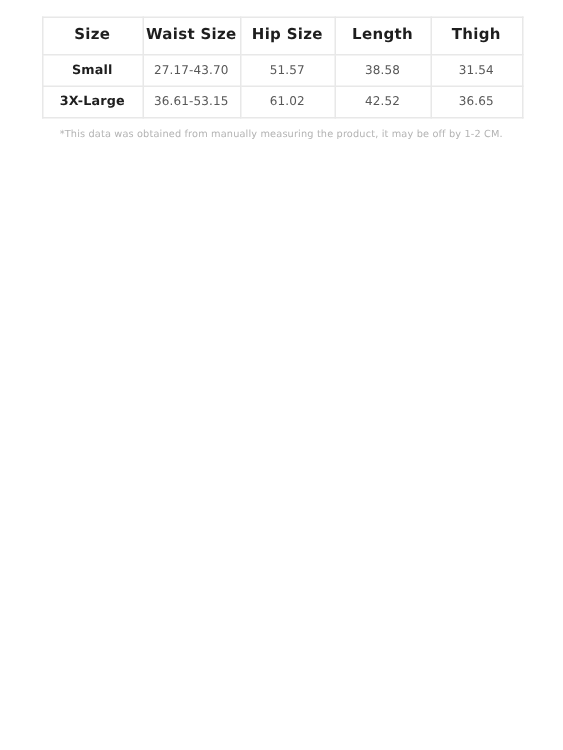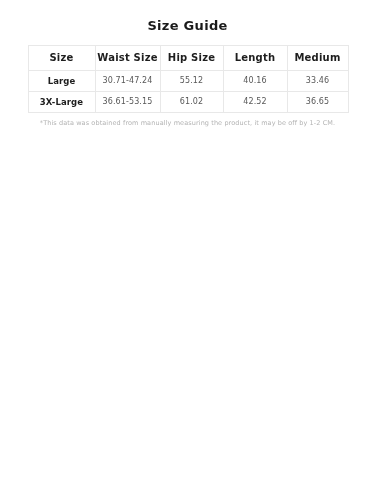--- a/index.html
+++ b/index.html
@@ -86,47 +86,46 @@
     padding-top: 5px;
     line-height: 10px;
     white-space: nowrap;
   }
 </style>
 </head>
 <body>
 
 <div class="page">
 
-  <h1 class="size-guide-title">Size Guide</h1>
 
   <div class="table-wrap">
     <table class="size-table">
       <colgroup>
         <col class="c-size">
         <col class="c-waist">
         <col class="c-hip">
         <col class="c-length">
         <col class="c-thigh">
       </colgroup>
       <thead>
         <tr>
           <th>Size</th>
           <th>Waist Size</th>
           <th>Hip Size</th>
           <th>Length</th>
-          <th>Medium</th>
+          <th>Thigh</th>
         </tr>
       </thead>
       <tbody>
         <tr>
-          <td class="size-label">Large</td>
-          <td class="measure">30.71-47.24</td>
-          <td class="measure">55.12</td>
-          <td class="measure">40.16</td>
-          <td class="measure">33.46</td>
+          <td class="size-label">Small</td>
+          <td class="measure">27.17-43.70</td>
+          <td class="measure">51.57</td>
+          <td class="measure">38.58</td>
+          <td class="measure">31.54</td>
         </tr>
         <tr>
           <td class="size-label">3X-Large</td>
           <td class="measure">36.61-53.15</td>
           <td class="measure">61.02</td>
           <td class="measure">42.52</td>
           <td class="measure">36.65</td>
         </tr>
       </tbody>
     </table>

